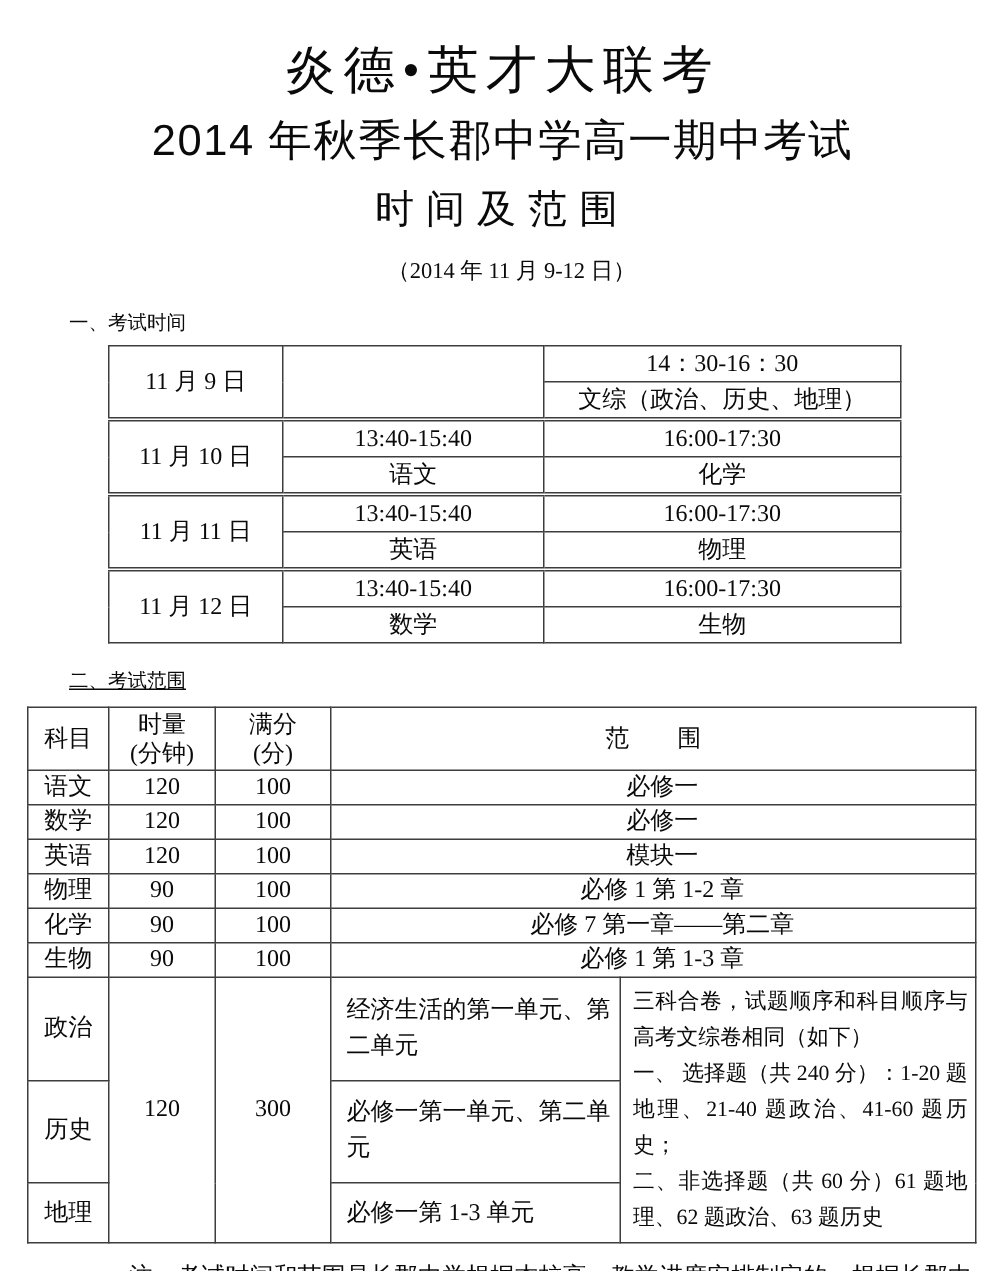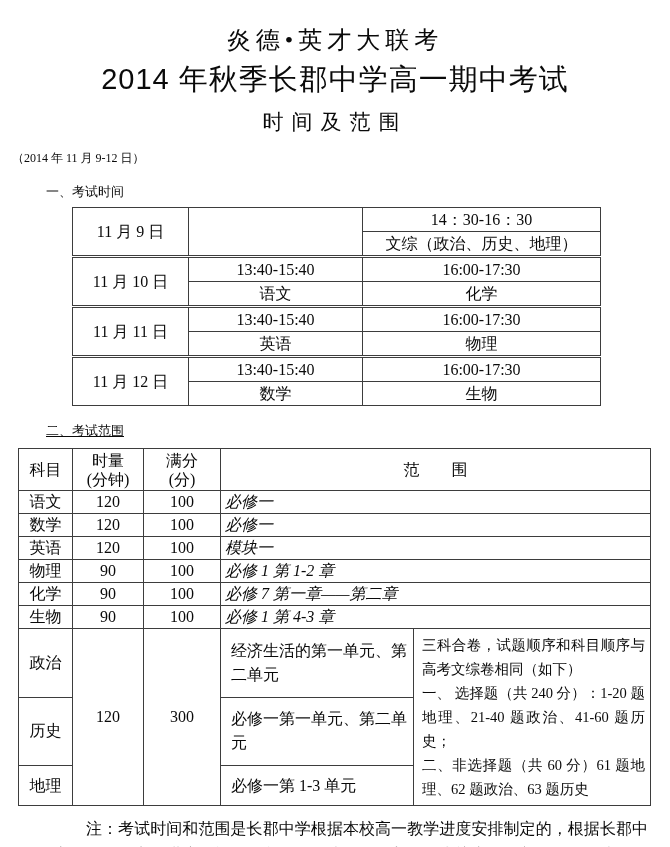--- a/index.html
+++ b/index.html
@@ -13,42 +13,42 @@
     width: 670px;
     min-height: 847px;
     background: #ffffff;
     padding-top: 24px;
     overflow: hidden;
   }
 
   
   .brand-title {
     text-align: center;
-    font-size: 24px;
+    font-size: 34px;
     letter-spacing: 5px;
     font-weight: 500;
     font-style: normal;
   }
   .main-title {
     text-align: center;
     font-family: "Liberation Sans", "DejaVu Sans", sans-serif;
     font-weight: normal;
     font-size: 29px;
     letter-spacing: 1px;
     margin-top: 4px;
   }
   .subtitle {
     text-align: center;
-    font-size: 21px;
+    font-size: 26px;
     letter-spacing: 8px;
     margin-top: 8px;
   }
   .date-range {
-    text-align: left;
-    font-size: 12px;
+    text-align: center;
+    font-size: 15px;
     margin-top: 14px;
     padding-left: 12px;
   }
 
   
   .section-heading {
     font-size: 13px;
     margin-left: 46px;
   }
   .section-heading.s1 { margin-top: 16px; margin-bottom: 6px; }
@@ -84,23 +84,22 @@
     width: 632px;
   }
   table.scope col.c-subj  { width: 54px; }
   table.scope col.c-dur   { width: 71px; }
   table.scope col.c-score { width: 77px; }
   table.scope col.c-range { width: 193px; }
   table.scope col.c-note  { width: 237px; }
   table.scope td { height: 22px; line-height: 20px; }
   table.scope td.hdr { height: 42px; line-height: 19px; }
   table.scope td.range-cell {
-    text-align: left;
-    padding-left: 4px;
-    font-style: italic;
+    text-align: center;
+    padding-left: 16px;
   }
   table.scope td.range-wrap {
     text-align: left;
     padding: 4px 6px 4px 10px;
     line-height: 24px;
     height: auto;
     margin-left: 36px;
   }
   table.scope td.note-cell {
     text-align: left;
@@ -232,21 +231,21 @@
       <tr>
         <td>化学</td>
         <td>90</td>
         <td>100</td>
         <td class="range-cell" colspan="2">必修 7 第一章——第二章</td>
       </tr>
       <tr>
         <td>生物</td>
         <td>90</td>
         <td>100</td>
-        <td class="range-cell" colspan="2">必修 1 第 4-3 章</td>
+        <td class="range-cell" colspan="2">必修 1 第 1-3 章</td>
       </tr>
 
       <tr>
         <td>政治</td>
         <td rowspan="3">120</td>
         <td rowspan="3">300</td>
         <td class="range-wrap">经济生活的第一单元、第二单元</td>
         <td rowspan="3" class="note-cell">
           <span class="note-line">三科合卷，试题顺序和科目顺序与高考文综卷相同（如下）</span>
           <span class="note-line">一、 选择题（共 240 分）：1-20 题地理、21-40 题政治、41-60 题历史；</span>

